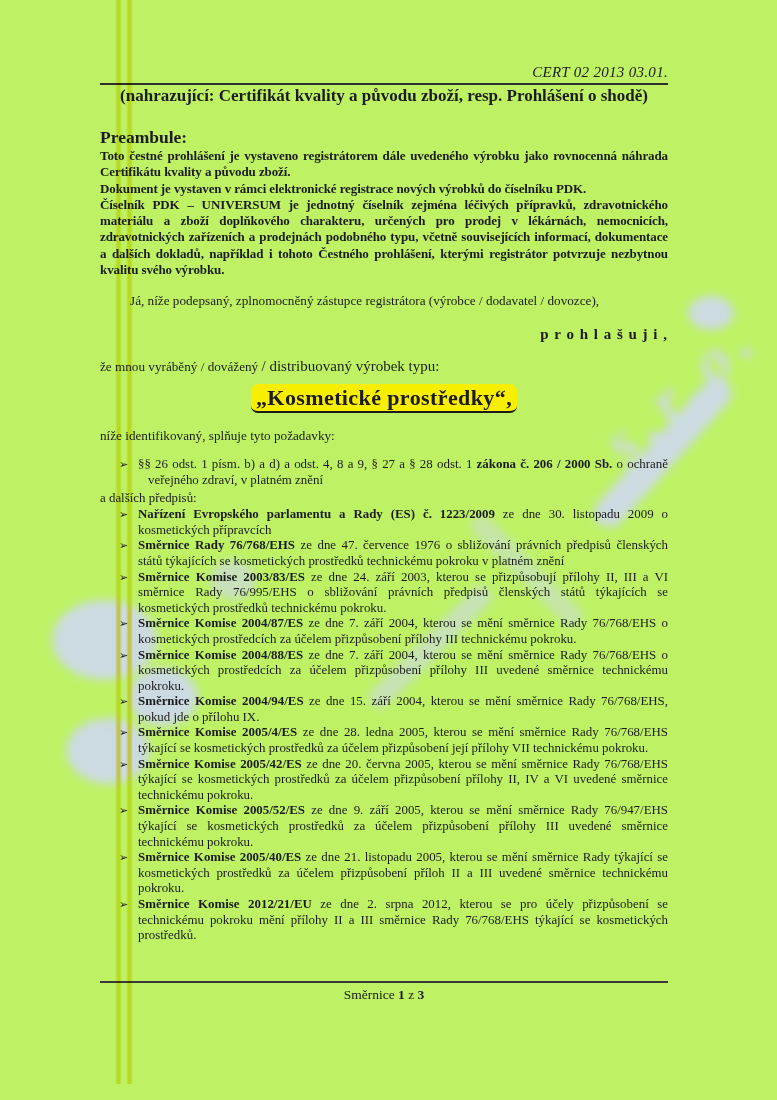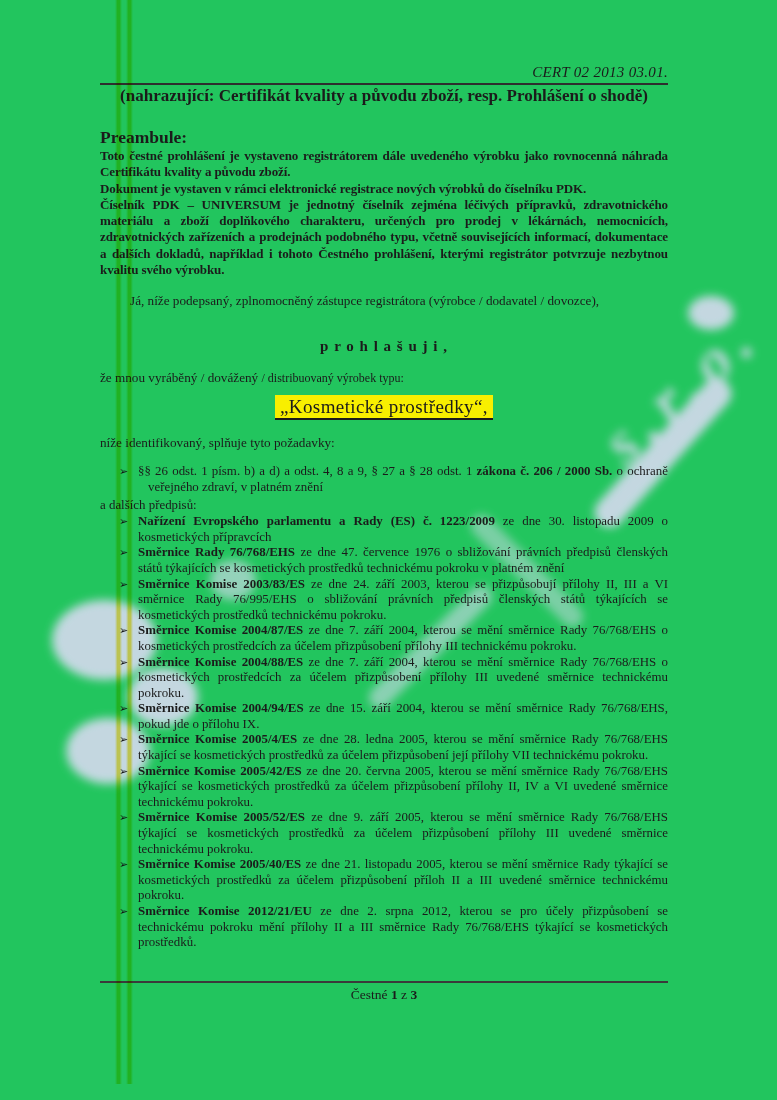--- a/index.html
+++ b/index.html
@@ -1,17 +1,17 @@
 <!DOCTYPE html>
 <html><head>
 <meta charset="utf-8">
 <style>
   html,body{margin:0;padding:0;background:#e9e9e9;}
   .page{
-    position:relative; width:777px; height:1100px; background:#22c55e;
+    position:relative; width:777px; height:1100px; background:#bef264;
     font-family:"Liberation Serif", serif; color:#1b1b1b; overflow:hidden;
     margin:0 auto;
   }
   
   .wm{position:absolute; inset:0; z-index:0; pointer-events:none; filter:blur(5px); opacity:.95;}
   .wm *{position:absolute; background:#cdd9e8; color:#cdd9e8;}
   .wm .wm-text{background:transparent; font-weight:bold; font-style:italic;
     font-size:64px; letter-spacing:10px; transform:rotate(-42deg); left:588px; top:352px; white-space:nowrap;}
   .wm .bar-main{left:568px; top:438px; width:190px; height:30px; border-radius:16px; transform:rotate(-48deg);}
   .wm .bar-a{left:348px; top:636px; width:165px; height:22px; border-radius:12px; transform:rotate(-45deg); opacity:.65;}
@@ -28,26 +28,26 @@
   .stripe.s1{left:115px;} .stripe.s2{left:126px;}
   
   .content{position:absolute; left:100px; top:0; width:568px; z-index:1;}
   .hdr{padding-top:64px; padding-bottom:2px; border-bottom:2px solid #2e2e2e;
     text-align:right; font-style:italic; font-size:15px; letter-spacing:.3px;}
   .title{margin-top:15px; text-align:center; font-size:25px; font-weight:bold; letter-spacing:.3px;}
   .subtitle{text-align:center; font-size:17px; font-weight:bold; margin-top:1px;}
   .pre-h{margin-top:21px; font-size:17.5px; font-weight:bold;}
   .pre-p{font-size:13px; font-weight:bold; line-height:16.3px; text-align:justify; letter-spacing:-.1px;}
   .decl-intro{margin-top:15px; font-size:13.2px; text-indent:30px;}
-  .decl-verb{margin-top:29px; margin-bottom:15px; text-align:center; font-size:15px; font-weight:bold; letter-spacing:1px;}
+  .decl-verb{margin-top:17px; margin-bottom:15px; text-align:right; font-size:15px; font-weight:bold; letter-spacing:1px;}
   .prod-line{font-size:13.2px;}
-  .prod-line .smaller{font-size:12px;}
+  .prod-line .smaller{font-size:15px;}
   .hl-row{margin-top:9px; text-align:center;}
-  .hl{display:inline-block; background:#f8ef00; font-weight:normal; font-size:19px;
-      padding:1px 5px 0 5px; border-bottom:2.5px solid #1b1b1b; letter-spacing:.4px;}
+  .hl{display:inline-block; background:#f8ef00; font-weight:bold; font-size:22px;
+      padding:1px 5px 0 5px; border-bottom:2.5px solid #1b1b1b; letter-spacing:.4px;border-radius:7px;}
   .follow{margin-top:15px; font-size:13.2px;}
   .law{position:relative; margin-top:13px; padding-left:48px; text-indent:-10px;
        font-size:12.9px; line-height:15.6px; text-align:justify;}
   .more-intro{margin-top:2px; font-size:12.9px; line-height:15.6px;}
   .items{margin-top:1px;}
   .li{position:relative; padding-left:38px; font-size:12.9px; line-height:15.6px; text-align:justify;}
   .marker{position:absolute; left:19px; top:0; text-indent:0; font-size:11px; line-height:15.6px;
           font-family:"DejaVu Sans", sans-serif; color:#141414;}
   .law .marker{left:19px;}
   b{font-weight:bold;}
@@ -100,29 +100,29 @@
 
     <div class="items">
       <div class="li"><span class="marker">➢</span><b>Nařízení Evropského parlamentu a Rady (ES) č. 1223/2009</b><span> ze dne 30. listopadu 2009 o kosmetických přípravcích</span></div>
       <div class="li"><span class="marker">➢</span><b>Směrnice Rady 76/768/EHS</b><span> ze dne 47. července 1976 o sbližování právních předpisů členských států týkajících se kosmetických prostředků technickému pokroku v platném znění</span></div>
       <div class="li"><span class="marker">➢</span><b>Směrnice Komise 2003/83/ES</b><span> ze dne 24. září 2003, kterou se přizpůsobují přílohy II, III a VI směrnice Rady 76/995/EHS o sbližování právních předpisů členských států týkajících se kosmetických prostředků technickému pokroku.</span></div>
       <div class="li"><span class="marker">➢</span><b>Směrnice Komise 2004/87/ES</b><span> ze dne 7. září 2004, kterou se mění směrnice Rady 76/768/EHS o kosmetických prostředcích za účelem přizpůsobení přílohy III technickému pokroku.</span></div>
       <div class="li"><span class="marker">➢</span><b>Směrnice Komise 2004/88/ES</b><span> ze dne 7. září 2004, kterou se mění směrnice Rady 76/768/EHS o kosmetických prostředcích za účelem přizpůsobení přílohy III uvedené směrnice technickému pokroku.</span></div>
       <div class="li"><span class="marker">➢</span><b>Směrnice Komise 2004/94/ES</b><span> ze dne 15. září 2004, kterou se mění směrnice Rady 76/768/EHS, pokud jde o přílohu IX.</span></div>
       <div class="li"><span class="marker">➢</span><b>Směrnice Komise 2005/4/ES</b><span> ze dne 28. ledna 2005, kterou se mění směrnice Rady 76/768/EHS týkající se kosmetických prostředků za účelem přizpůsobení její přílohy VII technickému pokroku.</span></div>
       <div class="li"><span class="marker">➢</span><b>Směrnice Komise 2005/42/ES</b><span> ze dne 20. června 2005, kterou se mění směrnice Rady 76/768/EHS týkající se kosmetických prostředků za účelem přizpůsobení přílohy II, IV a VI uvedené směrnice technickému pokroku.</span></div>
-      <div class="li"><span class="marker">➢</span><b>Směrnice Komise 2005/52/ES</b><span> ze dne 9. září 2005, kterou se mění směrnice Rady 76/768/EHS týkající se kosmetických prostředků za účelem přizpůsobení přílohy III uvedené směrnice technickému pokroku.</span></div>
+      <div class="li"><span class="marker">➢</span><b>Směrnice Komise 2005/52/ES</b><span> ze dne 9. září 2005, kterou se mění směrnice Rady 76/947/EHS týkající se kosmetických prostředků za účelem přizpůsobení přílohy III uvedené směrnice technickému pokroku.</span></div>
       <div class="li"><span class="marker">➢</span><b>Směrnice Komise 2005/40/ES</b><span> ze dne 21. listopadu 2005, kterou se mění směrnice Rady týkající se kosmetických prostředků za účelem přizpůsobení příloh II a III uvedené směrnice technickému pokroku.</span></div>
       <div class="li"><span class="marker">➢</span><b>Směrnice Komise 2012/21/EU</b><span> ze dne 2. srpna 2012, kterou se pro účely přizpůsobení se technickému pokroku mění přílohy II a III směrnice Rady 76/768/EHS týkající se kosmetických prostředků.</span></div>
     </div>
 
   </div>
 
   <div class="footer">
-    <span>Čestné</span>
+    <span>Směrnice</span>
     <b>1</b>
     <span>z</span>
     <b>3</b>
   </div>
 
   <div class="stripe s1"></div>
   <div class="stripe s2"></div>
 
 </div>
 

